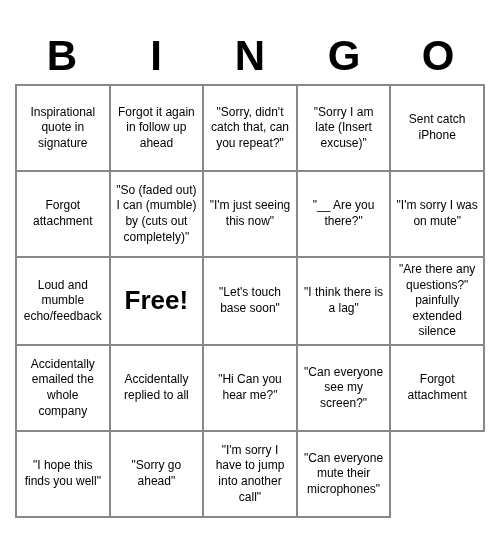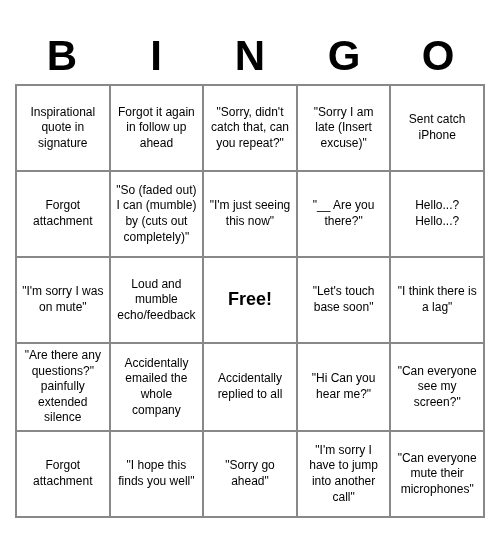--- a/index.html
+++ b/index.html
@@ -41,21 +41,21 @@
       align-items: center;
       justify-content: center;
       text-align: center;
       padding: 4px 5px;
       font-size: 12px;
       line-height: 1.3;
       font-family: Arial, sans-serif;
       background: #fff;
     }
     .bingo-cell.free {
-      font-size: 18px;
+      font-size: 26px;
       font-weight: bold;
     }
   </style>
 </head>
 <body>
 
 <div class="bingo-title">
   <span>B</span>
   <span>I</span>
   <span>N</span>
@@ -66,21 +66,20 @@
 <div class="bingo-grid">
 <div class="bingo-cell">Inspirational quote in signature</div>
     <div class="bingo-cell">Forgot it again in follow up ahead</div>
     <div class="bingo-cell">"Sorry, didn't catch that, can you repeat?"</div>
     <div class="bingo-cell">"Sorry I am late (Insert excuse)"</div>
     <div class="bingo-cell">Sent catch iPhone</div>
     <div class="bingo-cell">Forgot attachment</div>
     <div class="bingo-cell">"So (faded out) I can (mumble) by (cuts out completely)"</div>
     <div class="bingo-cell">"I'm just seeing this now"</div>
     <div class="bingo-cell">"__ Are you there?"</div>
-    <div class="bingo-cell">Hello...? Hello...?</div>
     <div class="bingo-cell">"I'm sorry I was on mute"</div>
     <div class="bingo-cell">Loud and mumble echo/feedback</div>
     <div class="bingo-cell free">Free!</div>
     <div class="bingo-cell">"Let's touch base soon"</div>
     <div class="bingo-cell">"I think there is a lag"</div>
     <div class="bingo-cell">"Are there any questions?" painfully extended silence</div>
     <div class="bingo-cell">Accidentally emailed the whole company</div>
     <div class="bingo-cell">Accidentally replied to all</div>
     <div class="bingo-cell">"Hi Can you hear me?"</div>
     <div class="bingo-cell">"Can everyone see my screen?"</div>

